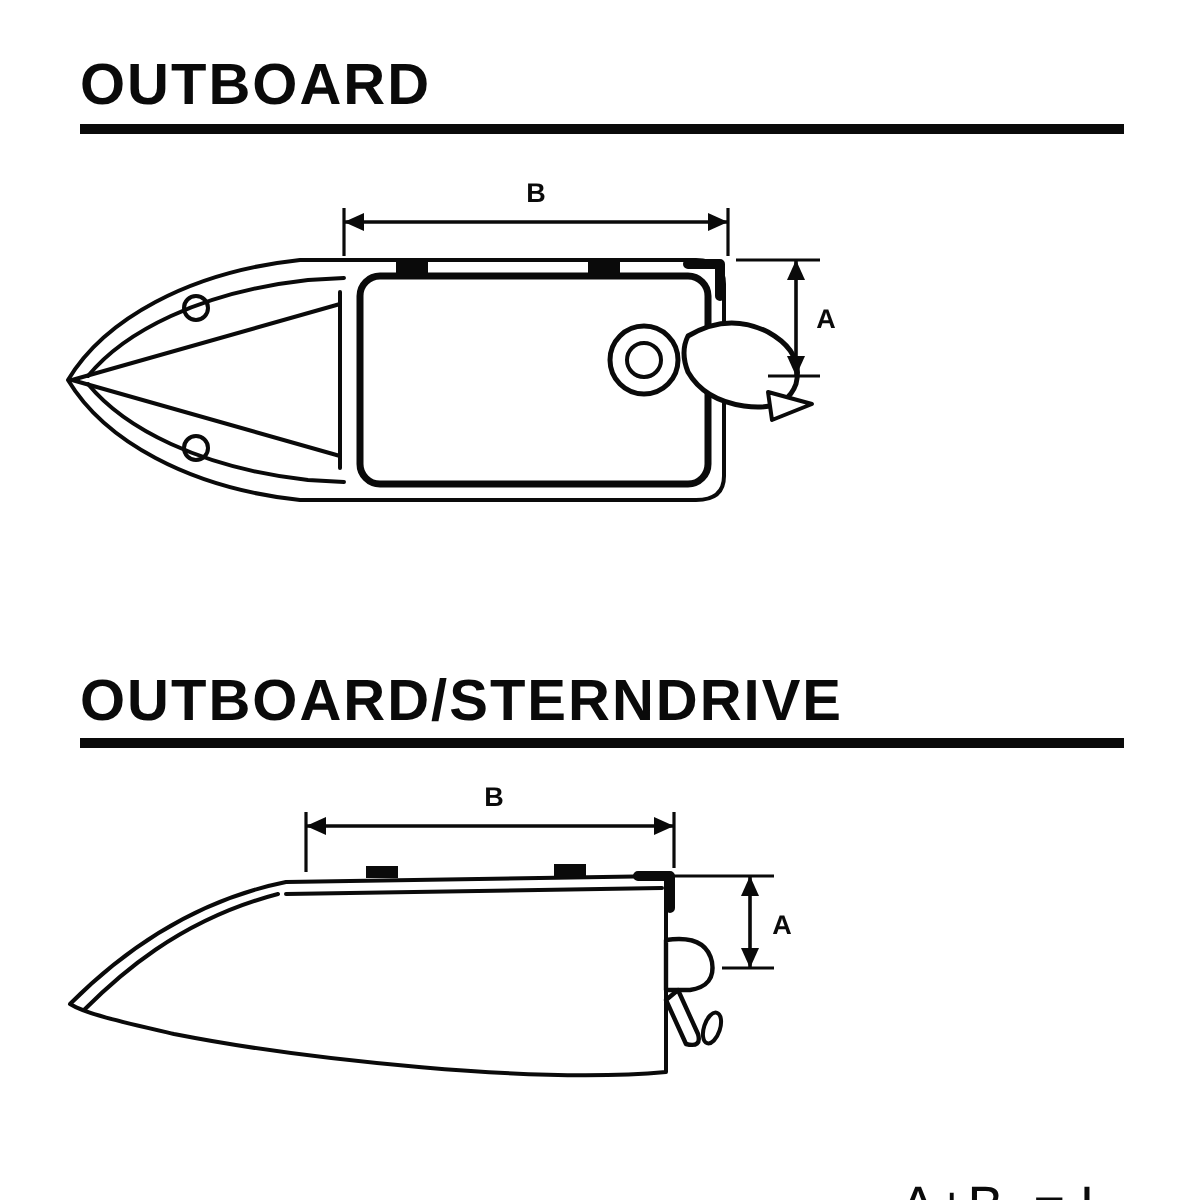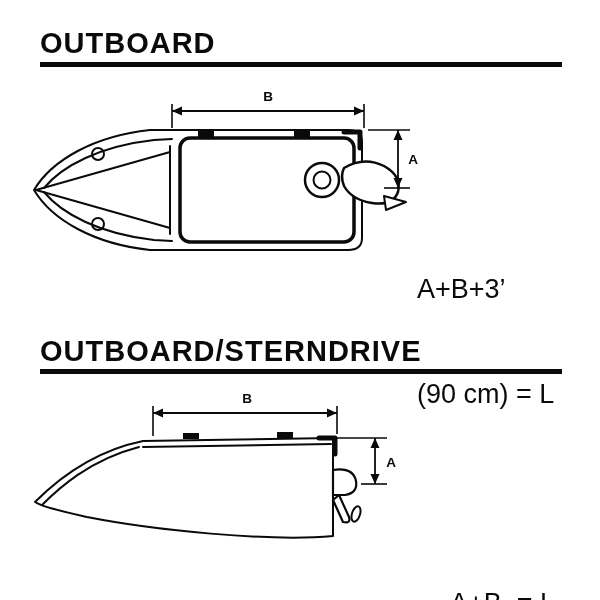--- a/index.html
+++ b/index.html
@@ -59,24 +59,20 @@
 
       <line x1="346" y1="46" x2="388" y2="46" stroke="#0a0a0a" stroke-width="1.6"></line>
       <line x1="362" y1="104" x2="388" y2="104" stroke="#0a0a0a" stroke-width="1.6"></line>
       <line x1="376" y1="46" x2="376" y2="104" stroke="#0a0a0a" stroke-width="1.8"></line>
       <polygon points="376,46 371.5,56 380.5,56"></polygon>
       <polygon points="376,104 371.5,94 380.5,94"></polygon>
       <text class="dim" x="391" y="80" text-anchor="middle">A</text>
     </g>
   </svg>
 
-  <div class="formula" style="left:417px;top:202px;">
-    <div>A+B+3’</div>
-    <div>(90 cm) = L</div>
-  </div>
 
   <h1 class="heading" style="left:40px;top:336px;">OUTBOARD/STERNDRIVE</h1>
   <div class="rule" style="left:40px;top:369px;width:522px;"></div>
 
   <svg class="diagram" style="left:25px;top:388px;" width="380" height="175" viewBox="0 0 380 175">
 
     <g fill="none" stroke="#0a0a0a" stroke-width="2" stroke-linejoin="round" stroke-linecap="round">
       <path d="M 10 114 C 28 96, 64 64, 118 53 L 308 50 L 308 148 C 244 154, 128 142, 62 129 C 36 123, 18 119, 10 114 Z"></path>
       <path d="M 118 59 L 306 56"></path>
       <path d="M 17 117 C 33 101, 64 72, 114 59"></path>

